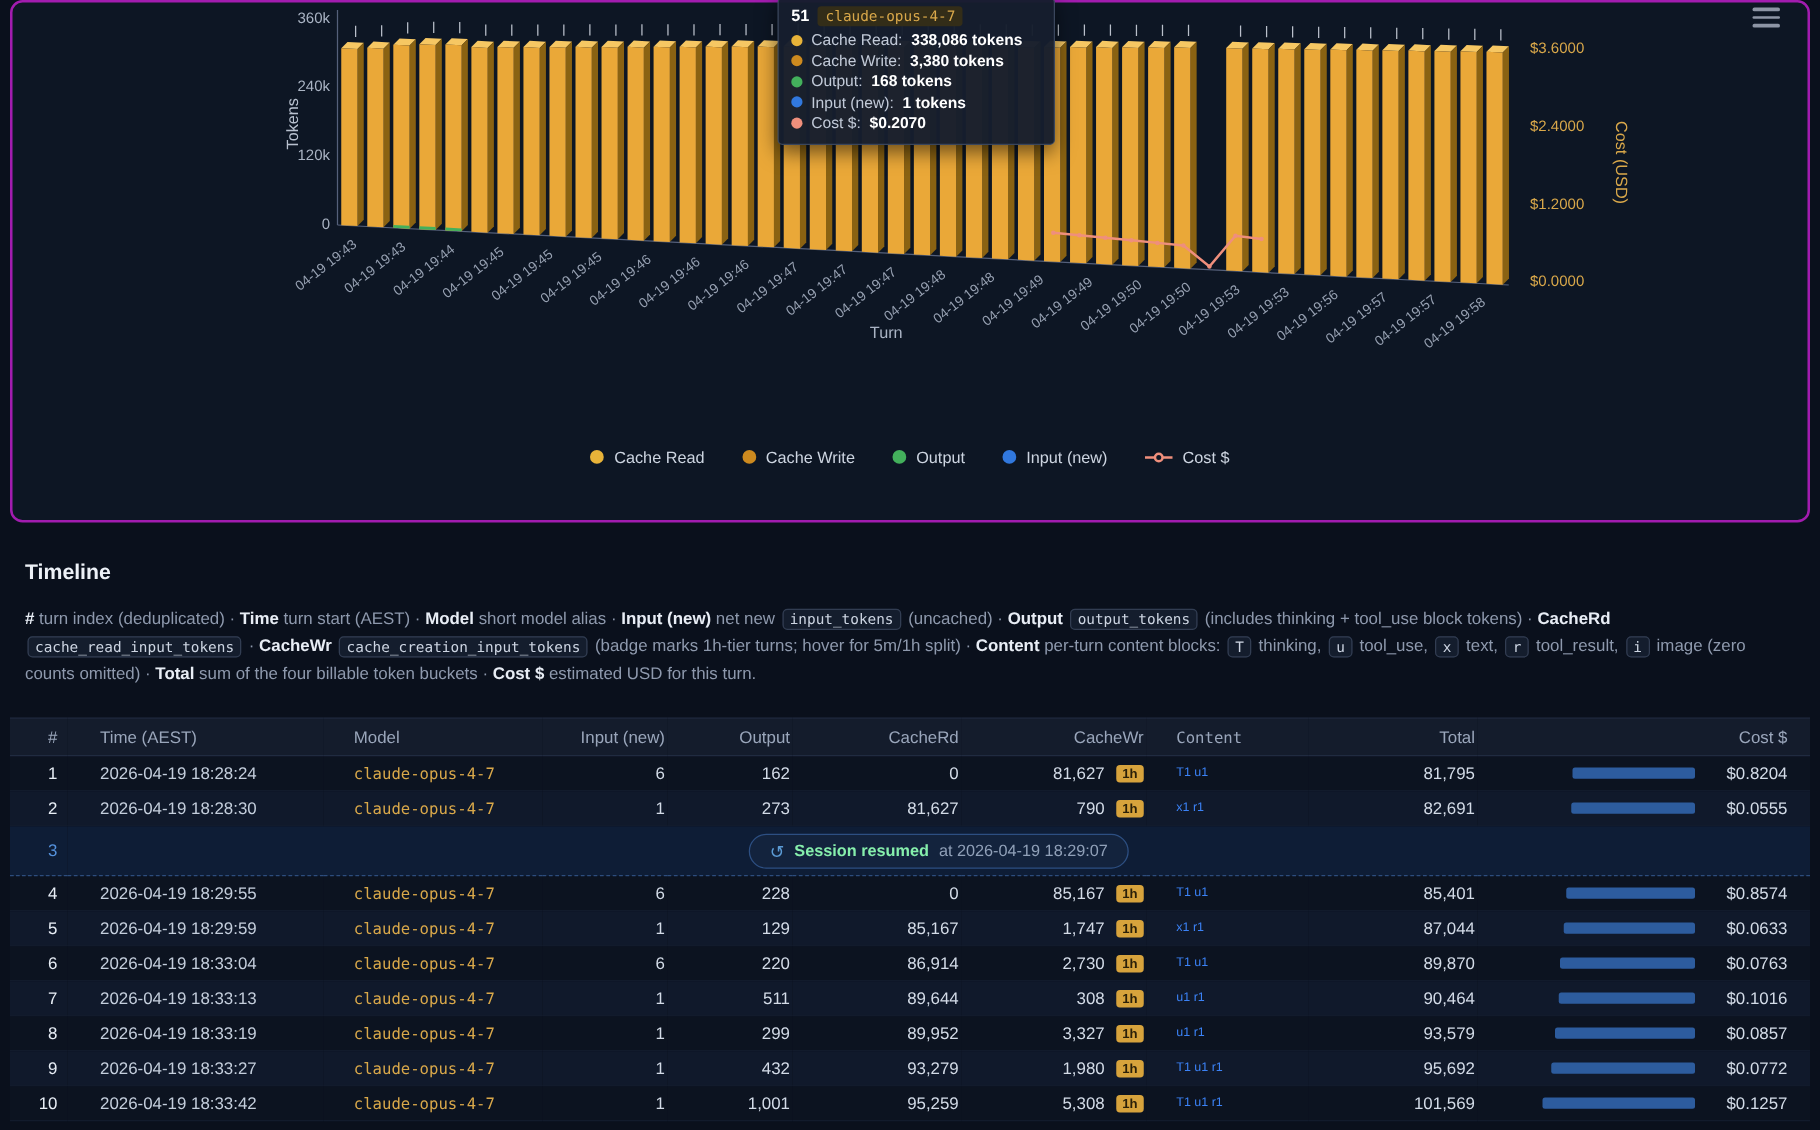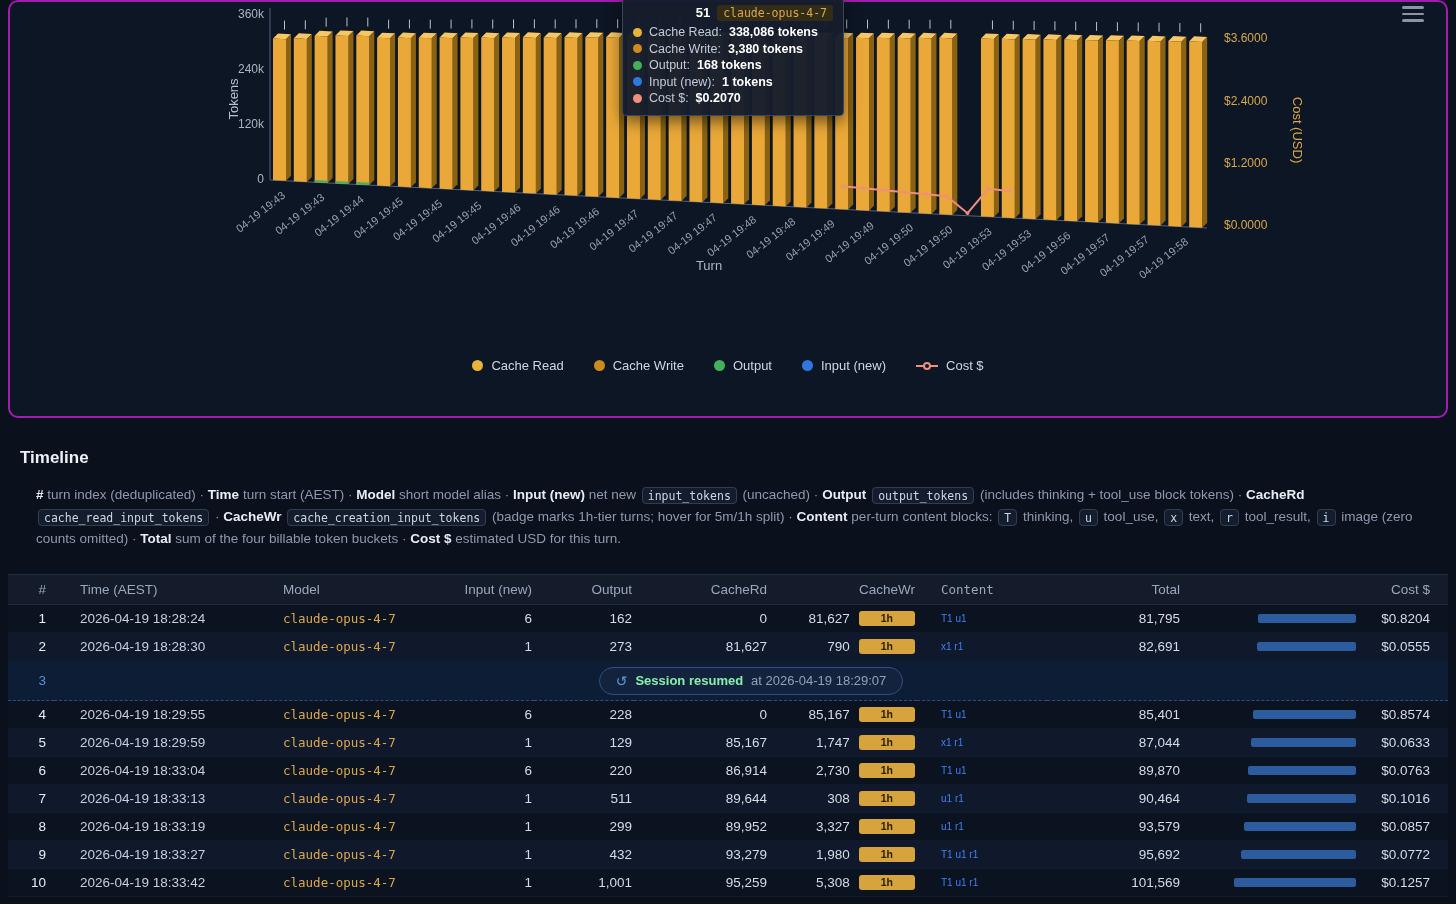--- a/index.html
+++ b/index.html
@@ -18,37 +18,37 @@
   }
   #chart-svg { position:absolute; left:0; top:0; width:1438px; height:300px; font-family:"Liberation Sans",sans-serif; }
   .hamburger { position:absolute; top:4px; right:22px; width:22px; cursor:pointer; }
   .hamburger span { display:block; height:2.5px; background:#8d95a5; border-radius:2px; margin-bottom:4px; }
   .chart-tooltip {
     position:absolute; left:612px; top:-4px; width:222px;
     background:rgba(22,30,45,0.97); border:1px solid #3a465c; border-radius:4px;
     padding:6px 10px 8px; box-shadow:0 5px 16px rgba(0,0,0,0.55);
     font-size:12.5px; z-index:5;
   }
-  .tt-header { margin-bottom:4px;text-align:right; }
+  .tt-header { margin-bottom:4px; }
   .tt-turn { font-weight:700; color:#ffffff; font-size:13px; margin-right:7px; }
   .tt-model { font-family:"DejaVu Sans Mono",monospace; font-size:11.5px; color:#d9a84a; background:#332d18; border-radius:3px; padding:1px 6px; }
   .tt-row { display:flex; align-items:center; gap:7px; line-height:16.5px; }
   .tt-dot { width:9px; height:9px; border-radius:50%; flex:0 0 auto; }
   .tt-label { color:#c2cad8; }
   .tt-value { color:#ffffff; font-weight:700; }
   .legend { position:absolute; top:356px; left:0; width:100%; display:flex; justify-content:center; gap:30px; }
   .legend-item { display:flex; align-items:center; gap:8px; cursor:pointer; color:#cdd5e1; font-size:13px; }
   .legend-dot { width:11px; height:11px; border-radius:50%; }
   .legend-line { width:22px; height:2px; position:relative; }
   .legend-line i { position:absolute; left:7px; top:-3px; width:8px; height:8px; border-radius:50%; border:2px solid; background:#0d1624; display:block; }
 
   
   .timeline-section { margin:30px 20px 0; }
   .timeline-section h2 { margin:0 0 16px; font-size:17px; font-weight:700; color:#edf1f7; }
-  #timeline-desc { margin:16px; line-height:22px; font-size:13.5px; color:#8e99ad; max-width:1420px; }
+  #timeline-desc { margin:0; line-height:22px; font-size:13.5px; color:#8e99ad; max-width:1420px; }
   .seg-bold { color:#e8edf5; font-weight:700; }
   .seg-code {
     font-family:"DejaVu Sans Mono","Liberation Mono",monospace; font-size:11.5px;
     background:#141d2d; border:1px solid #323d52; border-radius:4px;
     padding:0.5px 5px; color:#cdd5e2; margin:0 2px; white-space:nowrap;
   }
 
   
   .table-wrap { margin:24px 8px 0; }
   table { width:1440px; border-collapse:collapse; table-layout:fixed; font-size:13.5px; }
@@ -64,21 +64,21 @@
   tbody td { height:28px; padding:0 2px; border-bottom:1px solid #121b2c; }
   tr.shade-a td { background:#0c1320; }
   tr.shade-b td { background:#10192b; }
   td.c-idx { color:#e8eef6; padding-right:8px; }
   td.c-time { color:#c4cedc; }
   td.c-model { font-family:"DejaVu Sans Mono",monospace; font-size:12.5px; color:#d9a84a; }
   td.c-num { color:#d3dbe7; }
   td.c-content { font-family:Liberation Sans, sans-serif; font-size:10px; color:#3b82f6; }
   .badge-1h {
     display:inline-block; margin-left:9px; background:#d7a33c; color:#2b2008;
-    font-size:10.5px; font-weight:700; padding:2px 22px; border-radius:3px; line-height:1;
+    font-size:10.5px; font-weight:700; padding:2px 5px; border-radius:3px; line-height:1;
     vertical-align:1px;
   }
   td.c-cost { padding-right:18px; }
   .cost-cell { display:flex; align-items:center; justify-content:flex-end; gap:16px; }
   .total-bar { height:9px; border-radius:2px; background:#2d5c9e; }
   .cost-val { min-width:58px; text-align:right; color:#d3dbe7; }
 
   tr.session-row td {
     background:#0e1d36; height:40px;
     border-top:1px dashed #2d4d7d; border-bottom:1px dashed #2d4d7d;

